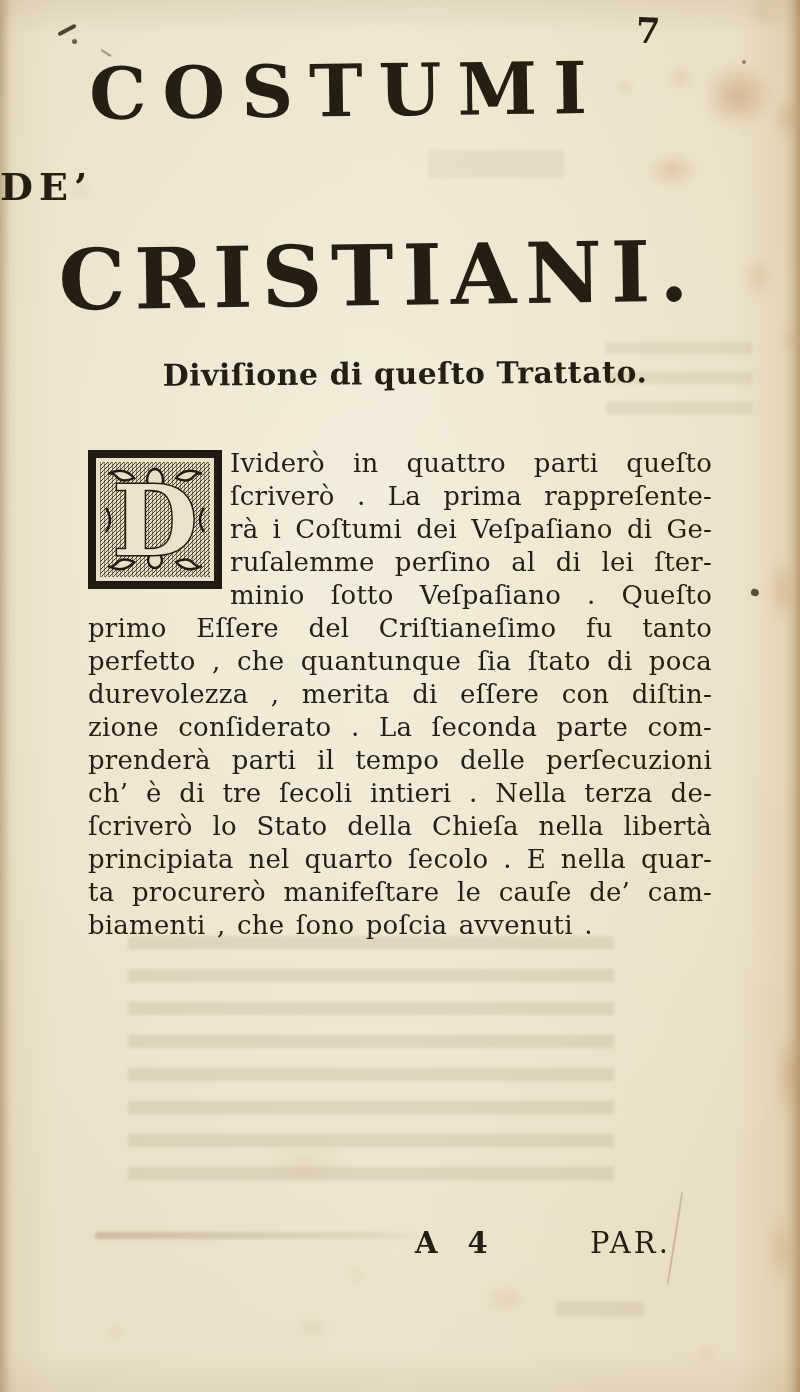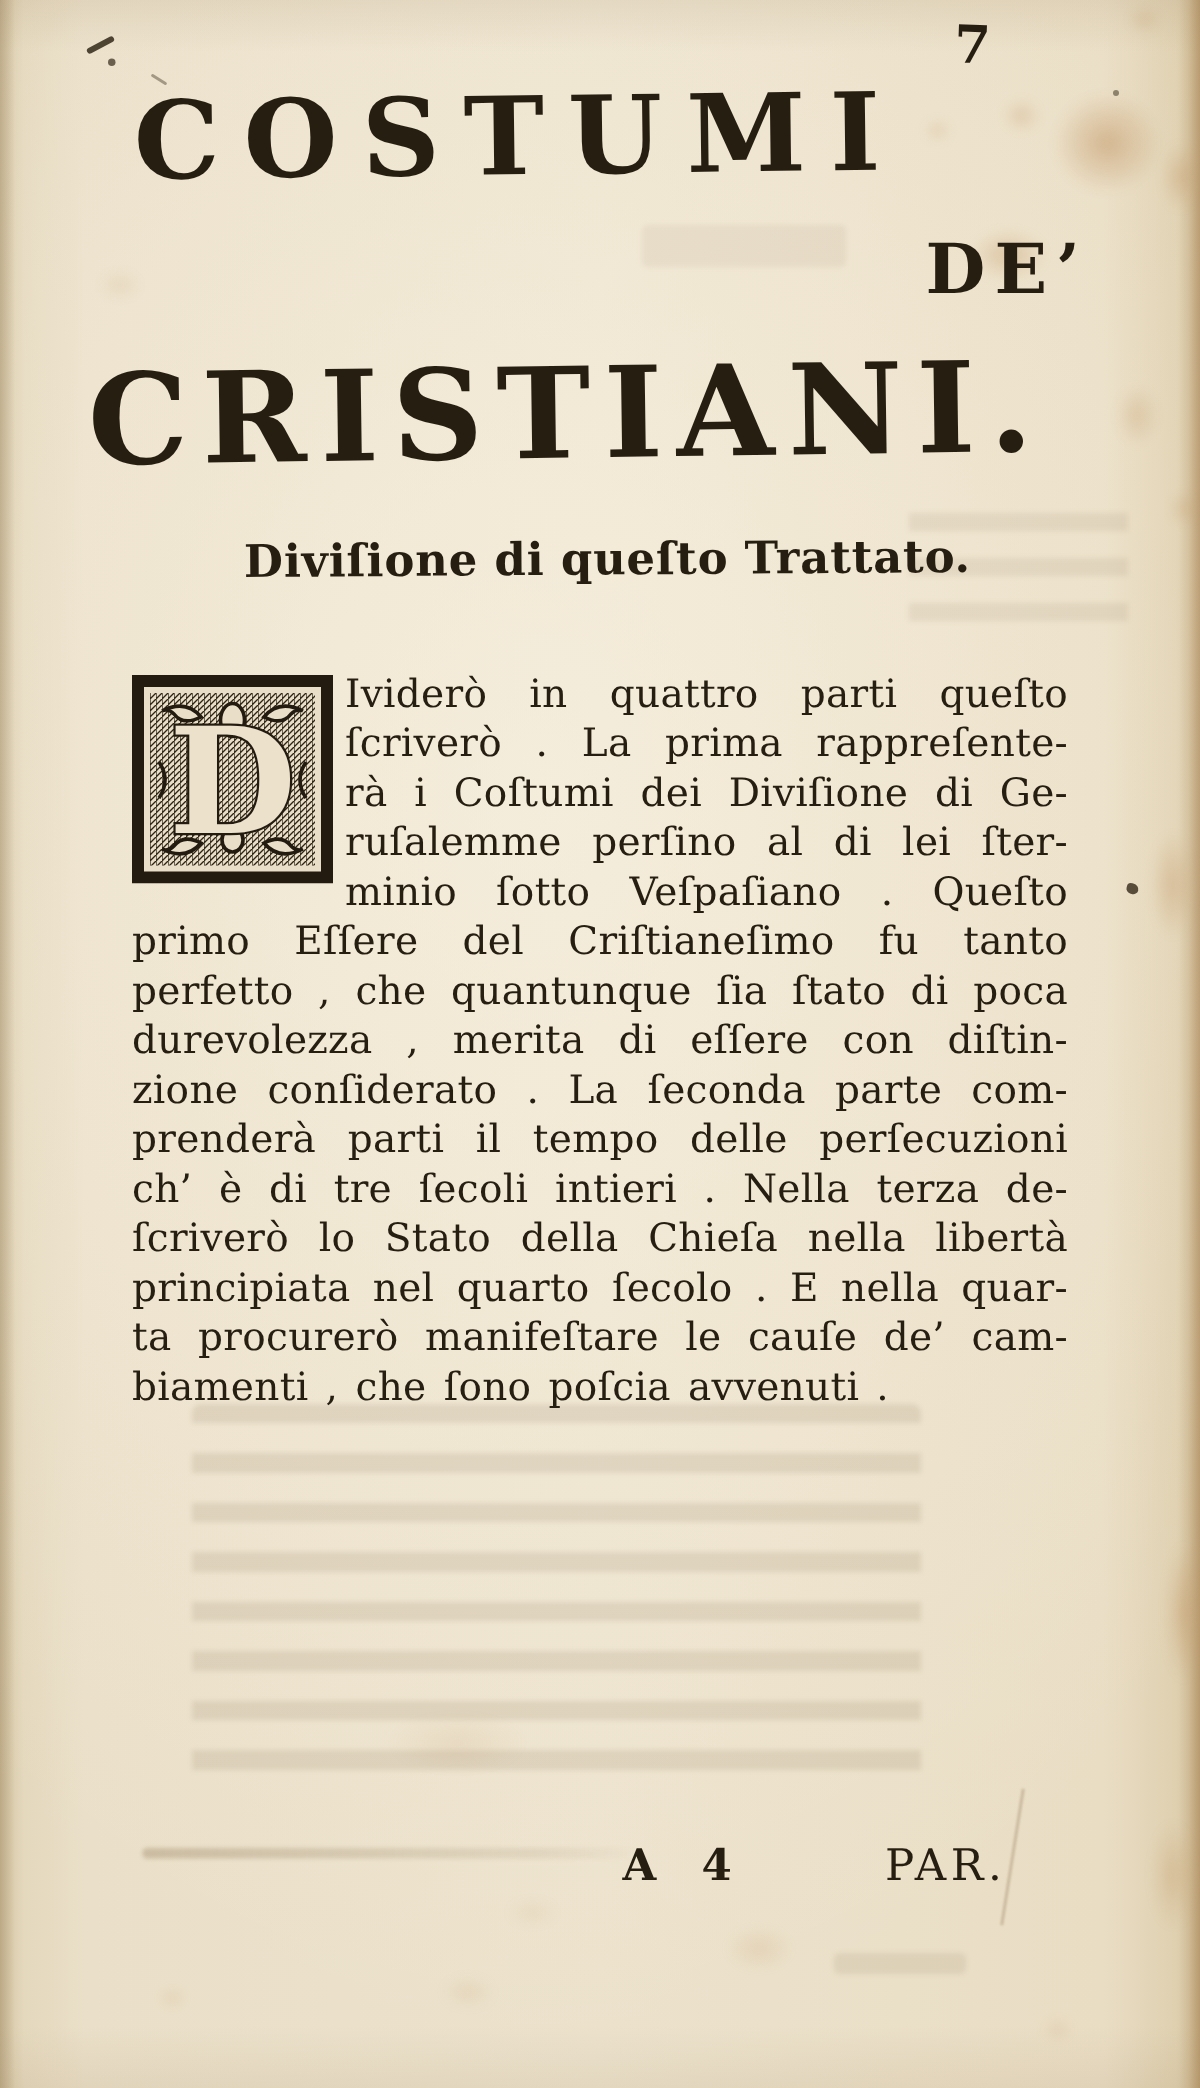--- a/index.html
+++ b/index.html
@@ -11,21 +11,21 @@
       linear-gradient(0deg, rgba(146,117,78,.10) 0%, rgba(146,117,78,0) 3%),
       radial-gradient(100% 80% at 45% 38%, rgba(252,246,232,.55) 0%, rgba(252,246,232,0) 75%),
       linear-gradient(90deg, #d5c5a2 0%, #e4d8bd 2%, #eadfc8 7%, #ece2cc 50%, #e9ddc4 92%, #dfd0b0 98%, #cfbb94 100%);
   }
   .abs { position:absolute; }
 
   .pagenum { left:636px; top:10px; font-size:35px; font-weight:700; transform:rotate(2deg); }
 
   .t1 { left:0; top:48px; width:692px; text-align:center; font-size:72px; font-weight:700;
         letter-spacing:16px; transform:rotate(-0.7deg); white-space:nowrap; }
-  .t2 { left:0; top:152px; width:726px; text-align:right; font-size:46px; font-weight:700;
+  .t2 { left:0; top:164px; width:726px; text-align:left; font-size:38px; font-weight:700;
         letter-spacing:6px; }
   .t3 { left:0; top:226px; width:756px; text-align:center; font-size:84px; font-weight:700;
         letter-spacing:9px; transform:rotate(-0.8deg); white-space:nowrap; }
   .heading { left:0; top:356px; width:810px; text-align:center; font-size:30px; font-weight:700;
         letter-spacing:0.5px; transform:rotate(-0.4deg); }
 
   .dropcap { left:88px; top:450px; width:134px; height:139px; }
 
   .col { font-size:26px; line-height:33px; letter-spacing:0.2px; word-spacing:3px; }
   .col-indent { left:230px; top:447px; width:482px; }
@@ -151,21 +151,21 @@
         <ellipse cx="67" cy="110" rx="7" ry="8"></ellipse>
         <path d="M18 58 q8 12 0 24 M116 58 q-8 12 0 24" fill="none"></path>
       </g>
       <text x="67" y="105" text-anchor="middle" font-family="DejaVu Serif, serif" font-size="98" font-weight="bold" fill="#ece1cb" stroke="#241b10" stroke-width="3" paint-order="stroke">D</text>
     </svg>
   </div>
 
   <div class="abs col col-indent" id="linesIndent">
       <div class="line">Ividerò in quattro parti queſto</div>
       <div class="line">ſcriverò . La prima rappreſente-</div>
-      <div class="line">rà i Coſtumi dei Diviſione di Ge-</div>
+      <div class="line">rà i Coſtumi dei Veſpaſiano di Ge-</div>
       <div class="line">ruſalemme perſino al di lei ſter-</div>
       <div class="line">minio ſotto Veſpaſiano . Queſto</div>
     </div>
   <div class="abs col col-full" id="linesFull">
       <div class="line">primo Eſſere del Criſtianeſimo fu tanto</div>
       <div class="line">perfetto , che quantunque ſia ſtato di poca</div>
       <div class="line">durevolezza , merita di eſſere con diſtin-</div>
       <div class="line">zione conſiderato . La ſeconda parte com-</div>
       <div class="line">prenderà parti il tempo delle perſecuzioni</div>
       <div class="line">ch’ è di tre ſecoli intieri . Nella terza de-</div>

